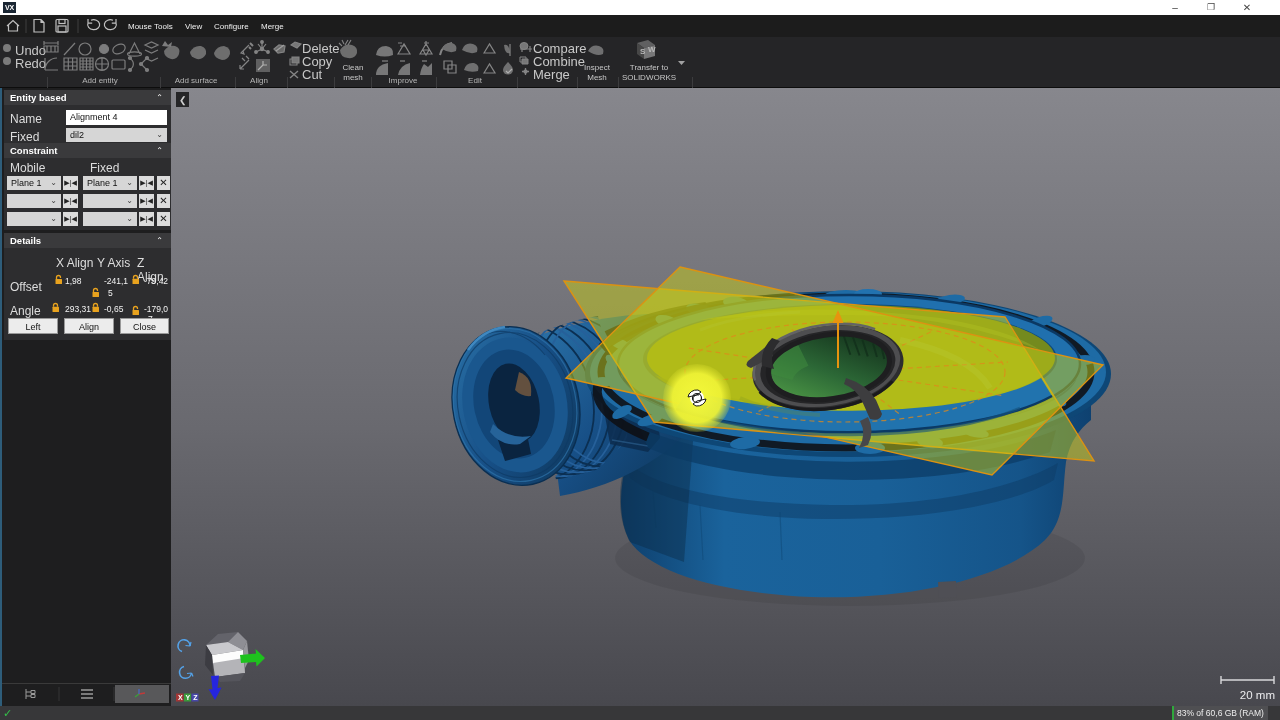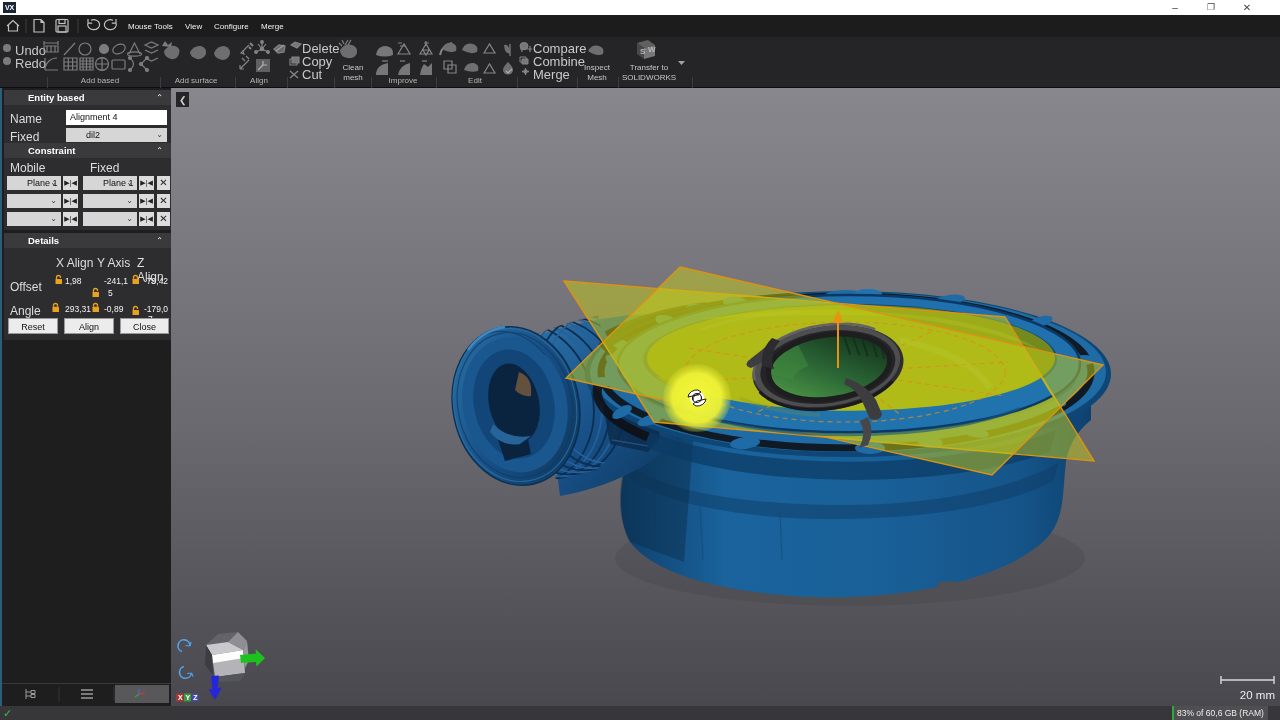--- a/index.html
+++ b/index.html
@@ -11,26 +11,26 @@
 
 #menu{left:0;top:15px;width:1280px;height:22px;background:#1c1c1c;color:#f0f0f0;font-size:8px}
 .mitem{top:3px;height:17px;line-height:17px}
 
 #toolbar{left:0;top:37px;width:1280px;height:51px;background:#252527;border-bottom:1px solid #0d0d0d}
 .tdiv{top:40px;width:1px;height:47px;background:#3c3c3e}
 .tlabel{color:#b6b6b6;font-size:8px;text-align:center}
 .ticon-txt{color:#c8c8c8;font-size:13px}
 
 #panel{left:0;top:88px;width:171px;height:618px;background:#1e1e1f;border-left:2px solid #2e5d7a}
-.phead{left:2px;width:167px;height:15px;background:#3a3a3c;color:#fff;font-weight:bold;font-size:9.5px;line-height:15px;padding-left:24px}
+.phead{left:2px;width:167px;height:15px;background:#3a3a3c;color:#fff;font-weight:bold;font-size:9.5px;line-height:15px;padding-left:6px}
 .phead .car{position:absolute;right:8px;top:0;font-weight:normal;font-size:8px}
 .pbody{left:2px;width:167px;background:#2d2d2f}
 .plabel{color:#ddd;font-size:12px}
 .pinput{background:#fff;color:#111;font-size:9px;padding-left:4px;line-height:15px}
-.pdrop{background:#d6d6d6;color:#111;font-size:9px;padding-left:20px;line-height:14px}
+.pdrop{background:#d6d6d6;color:#111;font-size:9px;padding-left:4px;line-height:14px}
 .pdrop .dc{position:absolute;right:4px;top:0;color:#444;font-size:8px}
 .sbtn{background:#dcdcdc;color:#222;text-align:center;font-size:7px;line-height:14px}
 .pbtn{background:#ececec;color:#111;font-size:9px;text-align:center;line-height:16px;border:1px solid #999}
 .dval{color:#f2f2f2;font-size:8.5px}
 
 #status{left:0;top:706px;width:1280px;height:14px;background:#373739;color:#c9c9c9;font-size:8px;line-height:14px}
 #ram{left:1172px;top:0px;height:14px;width:96px;background:#4f4f52;border-left:2px solid #2fa83c;color:#eee;padding-left:3px;font-size:8.5px}
 </style></head>
 <body>
 
@@ -59,21 +59,21 @@
   <span class="mitem abs" style="left:154px">Tools</span>
   <span class="mitem abs" style="left:185px">View</span>
   <span class="mitem abs" style="left:214px">Configure</span>
   <span class="mitem abs" style="left:261px">Merge</span>
 </div>
 
 <div id="toolbar" class="abs">
   <div class="ticon-txt abs" style="left:15px;top:6px">Undo</div>
   <div class="ticon-txt abs" style="left:15px;top:19px">Redo</div>
   <div class="tdiv abs" style="left:47px"></div>
-  <div class="tlabel abs" style="left:70px;top:39px;width:60px">Add based</div>
+  <div class="tlabel abs" style="left:70px;top:39px;width:60px">Add entity</div>
   <div class="tdiv abs" style="left:160px"></div>
   <div class="tlabel abs" style="left:165px;top:39px;width:62px">Add surface</div>
   <div class="tdiv abs" style="left:235px"></div>
   <div class="tlabel abs" style="left:244px;top:39px;width:30px">Align</div>
   <div class="tdiv abs" style="left:287px"></div>
   <div class="ticon-txt abs" style="left:302px;top:4px">Delete</div>
   <div class="ticon-txt abs" style="left:302px;top:17px">Copy</div>
   <div class="ticon-txt abs" style="left:302px;top:30px">Cut</div>
   <div class="tdiv abs" style="left:334px"></div>
   <div class="tlabel abs" style="left:335px;top:26px;width:36px;line-height:10px;font-size:8px;color:#c8c8c8">Clean<br>mesh</div>
@@ -268,25 +268,25 @@
             <path d="M1.5 4 L1.5 2.5 A2 2 0 0 1 5.5 2.5 L5.5 3" fill="none" stroke="#e8a21e" stroke-width="1.3"></path>
             <rect x="0.5" y="4" width="6.5" height="5" rx="0.5"></rect>
           </g>
         </g>
     </svg>
     <span class="dval abs" style="left:61px;top:28px">1,98</span>
     <span class="dval abs" style="left:100px;top:28px">-241,1</span>
       <span class="dval abs" style="left:104px;top:40px">5</span>
     <span class="dval abs" style="left:140px;top:28px">-79,42</span>
     <span class="dval abs" style="left:61px;top:56px">293,31</span>
-    <span class="dval abs" style="left:100px;top:56px">-0,89</span>
+    <span class="dval abs" style="left:100px;top:56px">-0,65</span>
     <span class="dval abs" style="left:140px;top:56px">-179,0</span>
       <span class="dval abs" style="left:144px;top:66px">7</span>
   </div>
-  <div class="pbtn abs" style="left:6px;top:230px;width:50px;height:16px">Reset</div>
+  <div class="pbtn abs" style="left:6px;top:230px;width:50px;height:16px">Left</div>
   <div class="pbtn abs" style="left:62px;top:230px;width:50px;height:16px">Align</div>
   <div class="pbtn abs" style="left:118px;top:230px;width:49px;height:16px">Close</div>
 
   <div class="abs" style="left:0;top:595px;width:171px;height:1px;background:#3a3a3a"></div>
   <div class="abs" style="left:113px;top:597px;width:54px;height:18px;background:#58585a"></div>
   <svg class="abs" style="left:0;top:597px" width="171" height="18" viewBox="0 0 171 18">
     <line x1="57" y1="2" x2="57" y2="16" stroke="#353537"></line>
       <line x1="112" y1="2" x2="112" y2="16" stroke="#353537"></line>
     <g stroke="#9a9a9a" fill="none">
       <path d="M24 4 v10 M24 7 h5 M24 11 h5 M29 5.5 h4 v3 h-4 z M29 9.5 h4 v3 h-4 z" stroke-width="1"></path>

